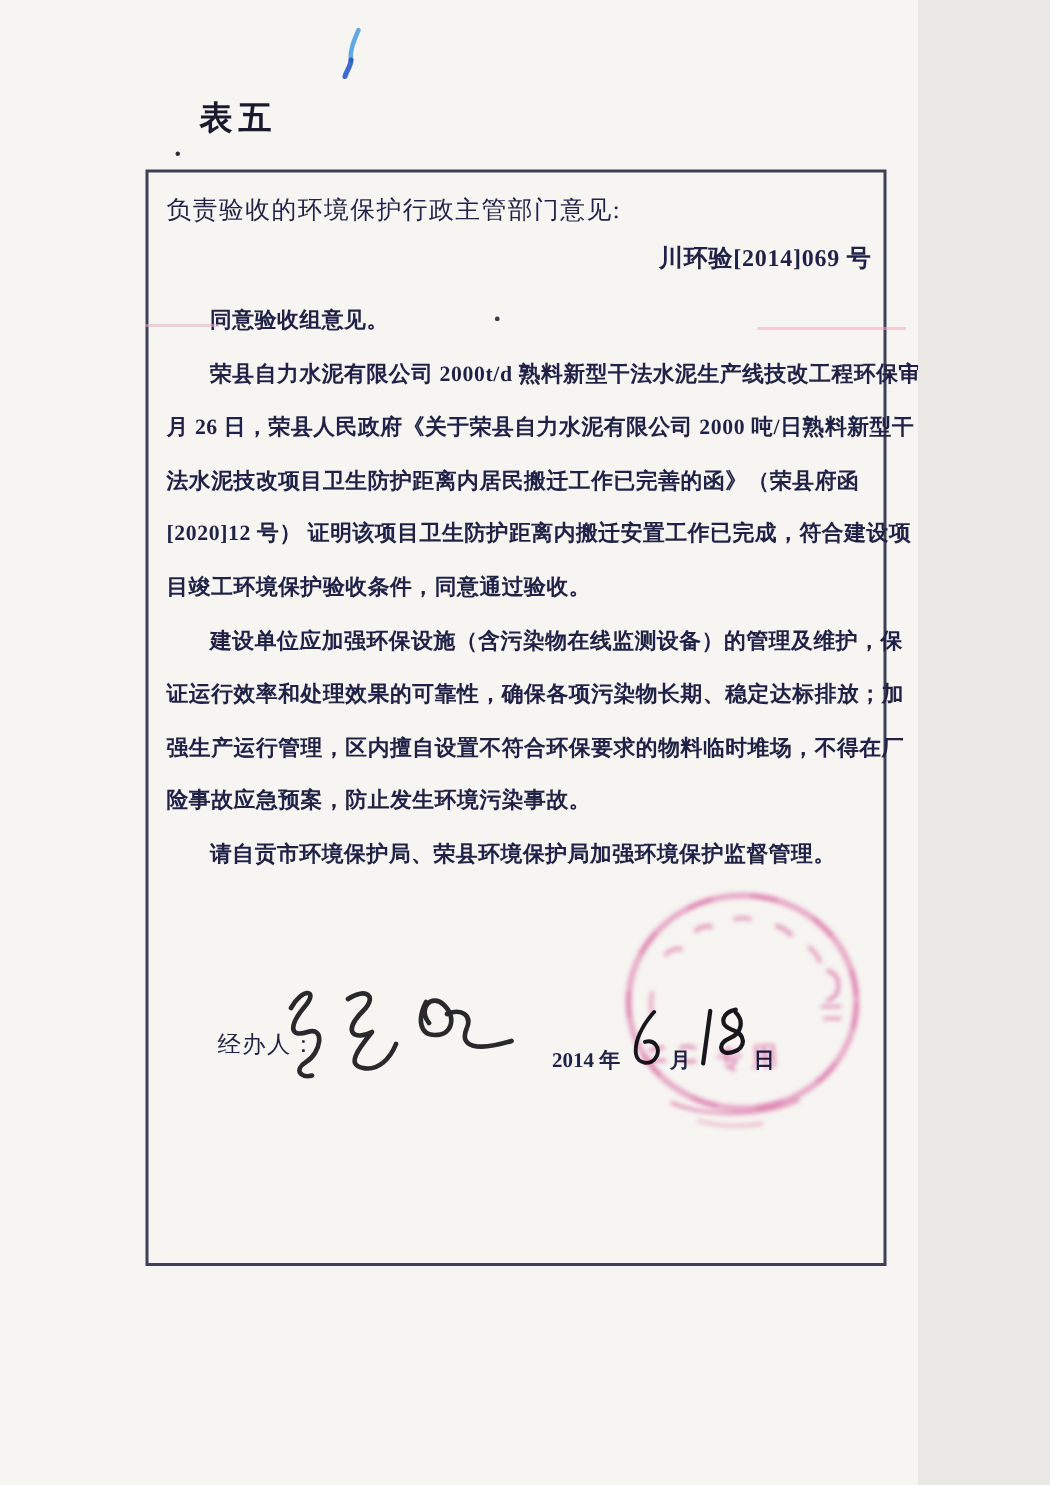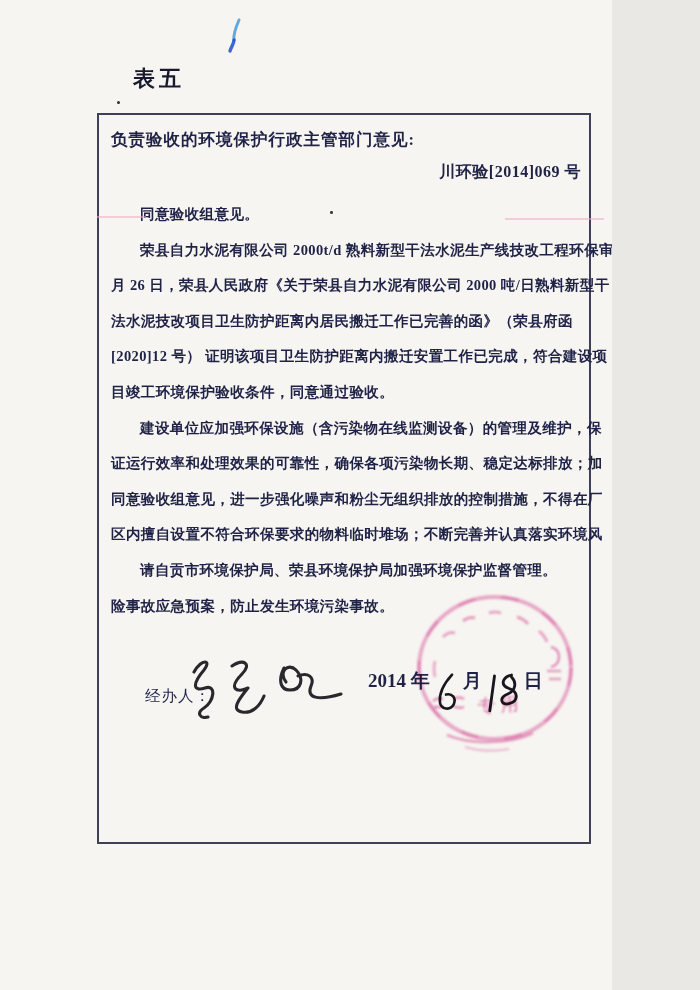--- a/index.html
+++ b/index.html
@@ -13,21 +13,21 @@
     font-size:22px;font-weight:bold;letter-spacing:4px;
     color:var(--title,#191a2e);
   }
   .acc-box{
     position:absolute;left:97px;top:113px;width:490px;height:727px;
     border:2px solid var(--border,#3e4156);
     background:transparent;
   }
   .section-header{
     position:absolute;left:12px;top:14px;right:5px;
-    font-size:16.5px;font-weight:bold;letter-spacing:1px;
+    font-size:16.5px;font-weight:normal;letter-spacing:1px;
     color:var(--ink,#1f2246);white-space:nowrap;
   }
   .doc-number{
     position:absolute;top:47px;right:8px;
     font-size:16px;font-weight:bold;letter-spacing:0.5px;
     color:var(--ink,#1f2246);white-space:nowrap;
   }
   .body-block{position:absolute;left:12px;right:8px;top:82px;}
   .ln{
     height:35.6px;line-height:35.6px;
@@ -36,22 +36,22 @@
   }
   .ln.indent{text-indent:2em;}
   .handler-label{
     position:absolute;left:145px;top:686px;
     font-size:15.5px;font-weight:normal;letter-spacing:1px;
     color:var(--ink,#1f2246);z-index:2;
   }
   .sig-svg{position:absolute;left:178px;top:650px;z-index:4;}
   .date-row{
     position:absolute;left:368px;top:668px;height:48px;z-index:3;
-    display:flex;align-items:flex-start;gap:3px;
-    font-size:19px;font-weight:bold;color:var(--ink,#1f2246);
+    display:flex;align-items:flex-end;gap:3px;
+    font-size:14px;font-weight:bold;color:var(--ink,#1f2246);
   }
   .date-row .unit{margin:0 1px;}
   .hand-num{display:block;}
   .stamp-svg{position:absolute;left:405px;top:585px;z-index:6;mix-blend-mode:multiply;pointer-events:none;}
   .artifact-pink{
     position:absolute;height:2px;background:var(--artifact_pink,#f0a9c6);
     opacity:0.55;z-index:1;
   }
   .blue-tick{position:absolute;left:222px;top:16px;z-index:1;}
   .speck{position:absolute;border-radius:50%;z-index:1;}
@@ -83,24 +83,23 @@
 
     <div class="body-block">
       <div class="ln indent">同意验收组意见。</div>
       <div class="ln indent">荣县自力水泥有限公司 2000t/d 熟料新型干法水泥生产线技改工程环保审</div>
       <div class="ln">月 26 日，荣县人民政府《关于荣县自力水泥有限公司 2000 吨/日熟料新型干</div>
       <div class="ln">法水泥技改项目卫生防护距离内居民搬迁工作已完善的函》（荣县府函</div>
       <div class="ln">[2020]12 号） 证明该项目卫生防护距离内搬迁安置工作已完成，符合建设项</div>
       <div class="ln">目竣工环境保护验收条件，同意通过验收。</div>
       <div class="ln indent">建设单位应加强环保设施（含污染物在线监测设备）的管理及维护，保</div>
       <div class="ln">证运行效率和处理效果的可靠性，确保各项污染物长期、稳定达标排放；加</div>
-      <div class="ln">同意验收组意见，进一步强化噪声和粉尘无组织排放的控制措施，不得在厂</div>
-      <div class="ln">区内擅自设置不符合环保要求的物料临时堆场；不断完善并认真落实环境风</div>
+      <div class="ln">强生产运行管理，区内擅自设置不符合环保要求的物料临时堆场，不得在厂</div>
+      <div class="ln">险事故应急预案，防止发生环境污染事故。</div>
       <div class="ln indent">请自贡市环境保护局、荣县环境保护局加强环境保护监督管理。</div>
-      <div class="ln">险事故应急预案，防止发生环境污染事故。</div>
     </div>
   </div>
 
   <div class="handler-label">经办人：</div>
 
   <svg class="sig-svg" width="168" height="78" viewBox="0 0 168 78" fill="none" stroke="var(--pen)" stroke-width="3.1" stroke-linecap="round" stroke-linejoin="round" opacity="0.92">
     <path d="M16 22 c8 -14 18 -12 10 -2 c-12 14 -11 22 1 18 c12 -4 9 14 -1 20 c-8 5 -4 11 4 9"></path>
     <path d="M54 16 c12 -8 20 -2 10 8 c-14 14 -6 20 6 14 c-8 10 -18 22 -6 24 c10 2 18 -6 22 -16"></path>
     <path d="M106 18 c-6 12 -4 22 6 22 c12 0 14 -12 6 -20 c-8 -8 -18 2 -10 12"></path>
     <path d="M120 26 c10 -4 17 1 13 10 c-5 12 7 15 30 8"></path>

